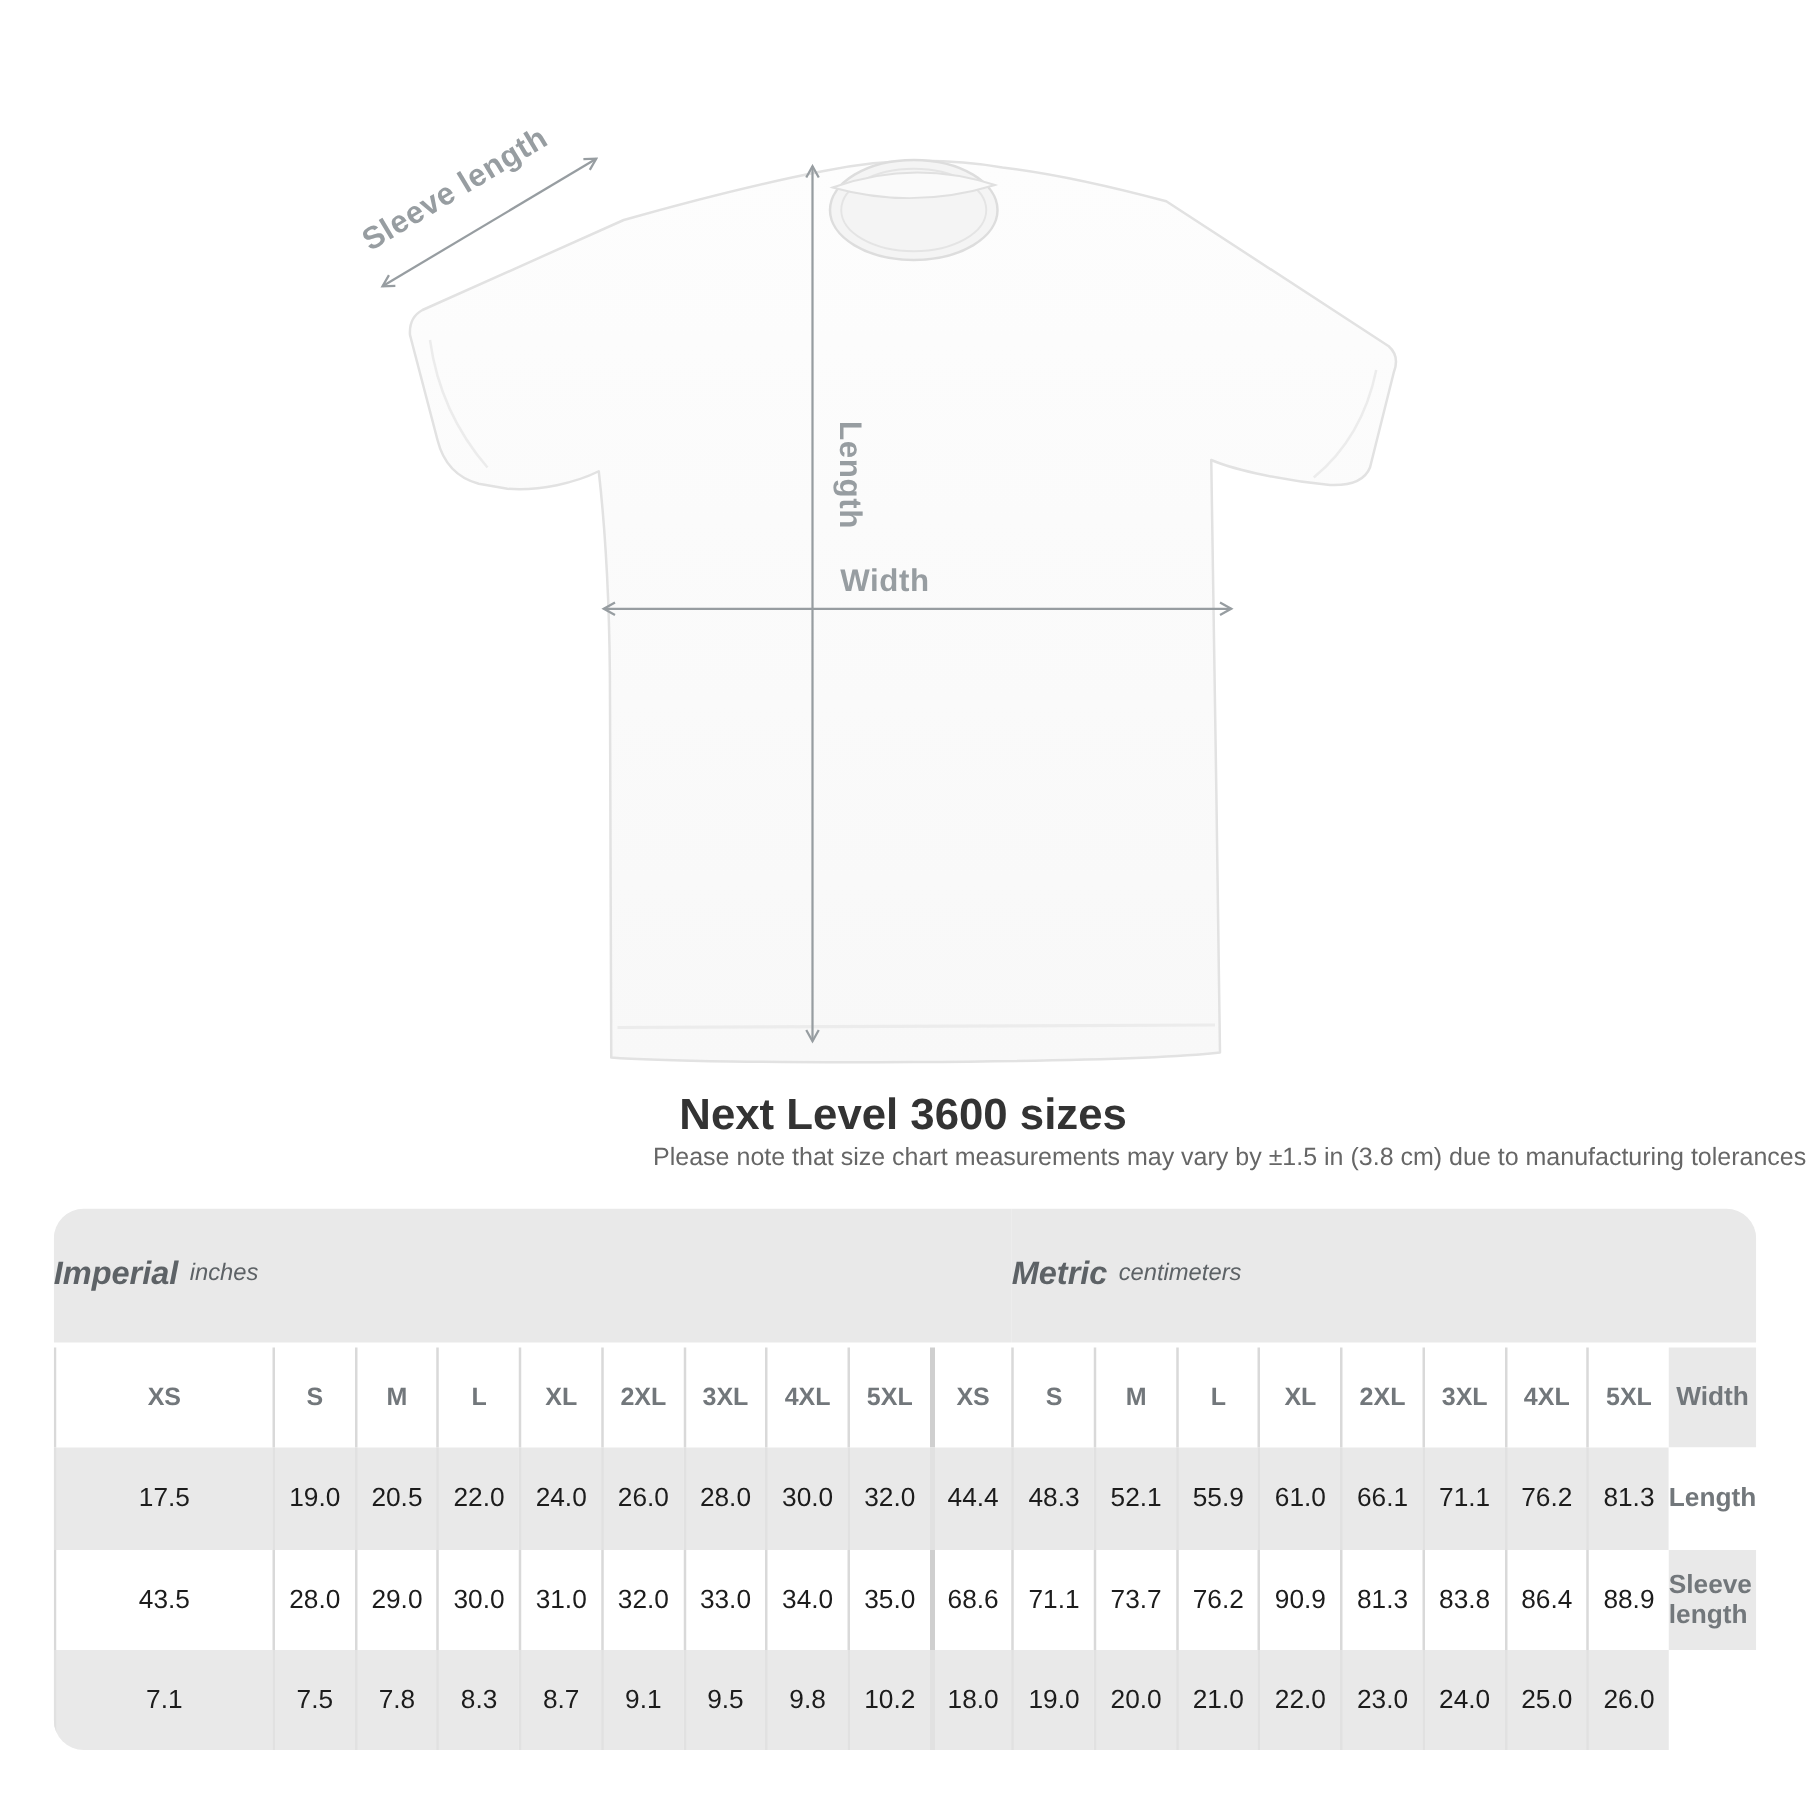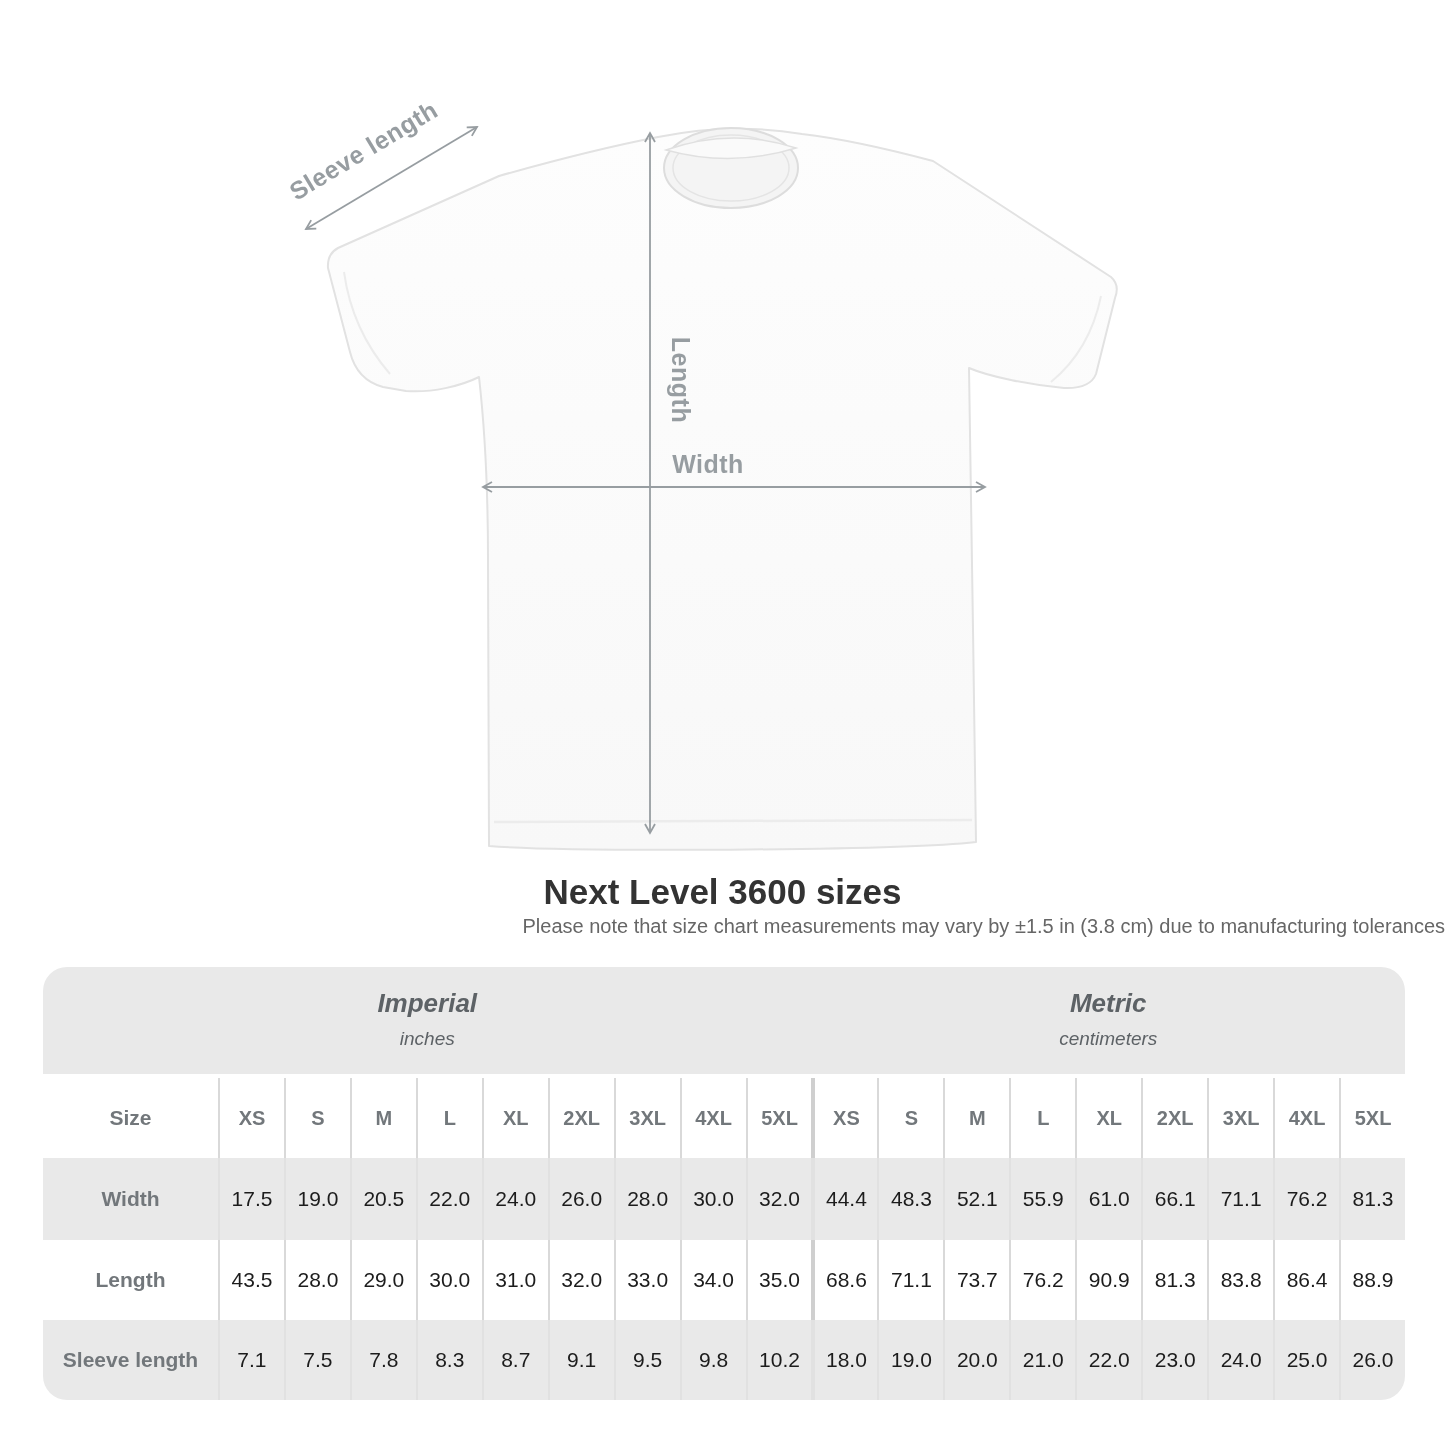--- a/index.html
+++ b/index.html
@@ -28,21 +28,21 @@
   
   .size-table{
     position:absolute;left:43px;top:967px;width:1362px;height:433px;
     border-radius:24px;overflow:hidden;background:#fff;
     display:grid;
     grid-template-columns:175px repeat(18,1fr);
     grid-template-rows:111px 80px 82px 80px 80px;
   }
   .hdr{
     background:var(--table-band,#e9e9e9);
-    display:flex;flex-direction:column;align-items:center;justify-content:center;
+    display:flex;flex-direction:row;align-items:center;
     gap:9px;transform:translateY(-4px);
   }
   .hdr.imp{grid-column:1 / 11;}
   .hdr.met{grid-column:11 / 20;}
   .hdr-title{font-size:26px;font-weight:bold;font-style:italic;color:var(--header-text,#5d6266);}
   .hdr-unit{font-size:19px;font-style:italic;color:var(--header-text,#5d6266);}
   .cell{display:flex;align-items:center;justify-content:center;}
   .tone-white{background:var(--row-alt,#fff);}
   .tone-gray{background:var(--table-band,#e9e9e9);}
   .b{border-left:2px solid transparent;}
@@ -121,21 +121,20 @@
   <div class="size-table">
     <div class="hdr imp">
       <div class="hdr-title">Imperial</div>
       <div class="hdr-unit">inches</div>
     </div>
     <div class="hdr met">
       <div class="hdr-title">Metric</div>
       <div class="hdr-unit">centimeters</div>
     </div>
 
-  <div class="cell tone-white lab">Size</div>
       <div class="cell tone-white sizehead b">XS</div>
       <div class="cell tone-white sizehead b">S</div>
       <div class="cell tone-white sizehead b">M</div>
       <div class="cell tone-white sizehead b">L</div>
       <div class="cell tone-white sizehead b">XL</div>
       <div class="cell tone-white sizehead b">2XL</div>
       <div class="cell tone-white sizehead b">3XL</div>
       <div class="cell tone-white sizehead b">4XL</div>
       <div class="cell tone-white sizehead b">5XL</div>
       <div class="cell tone-white sizehead bsec">XS</div>

